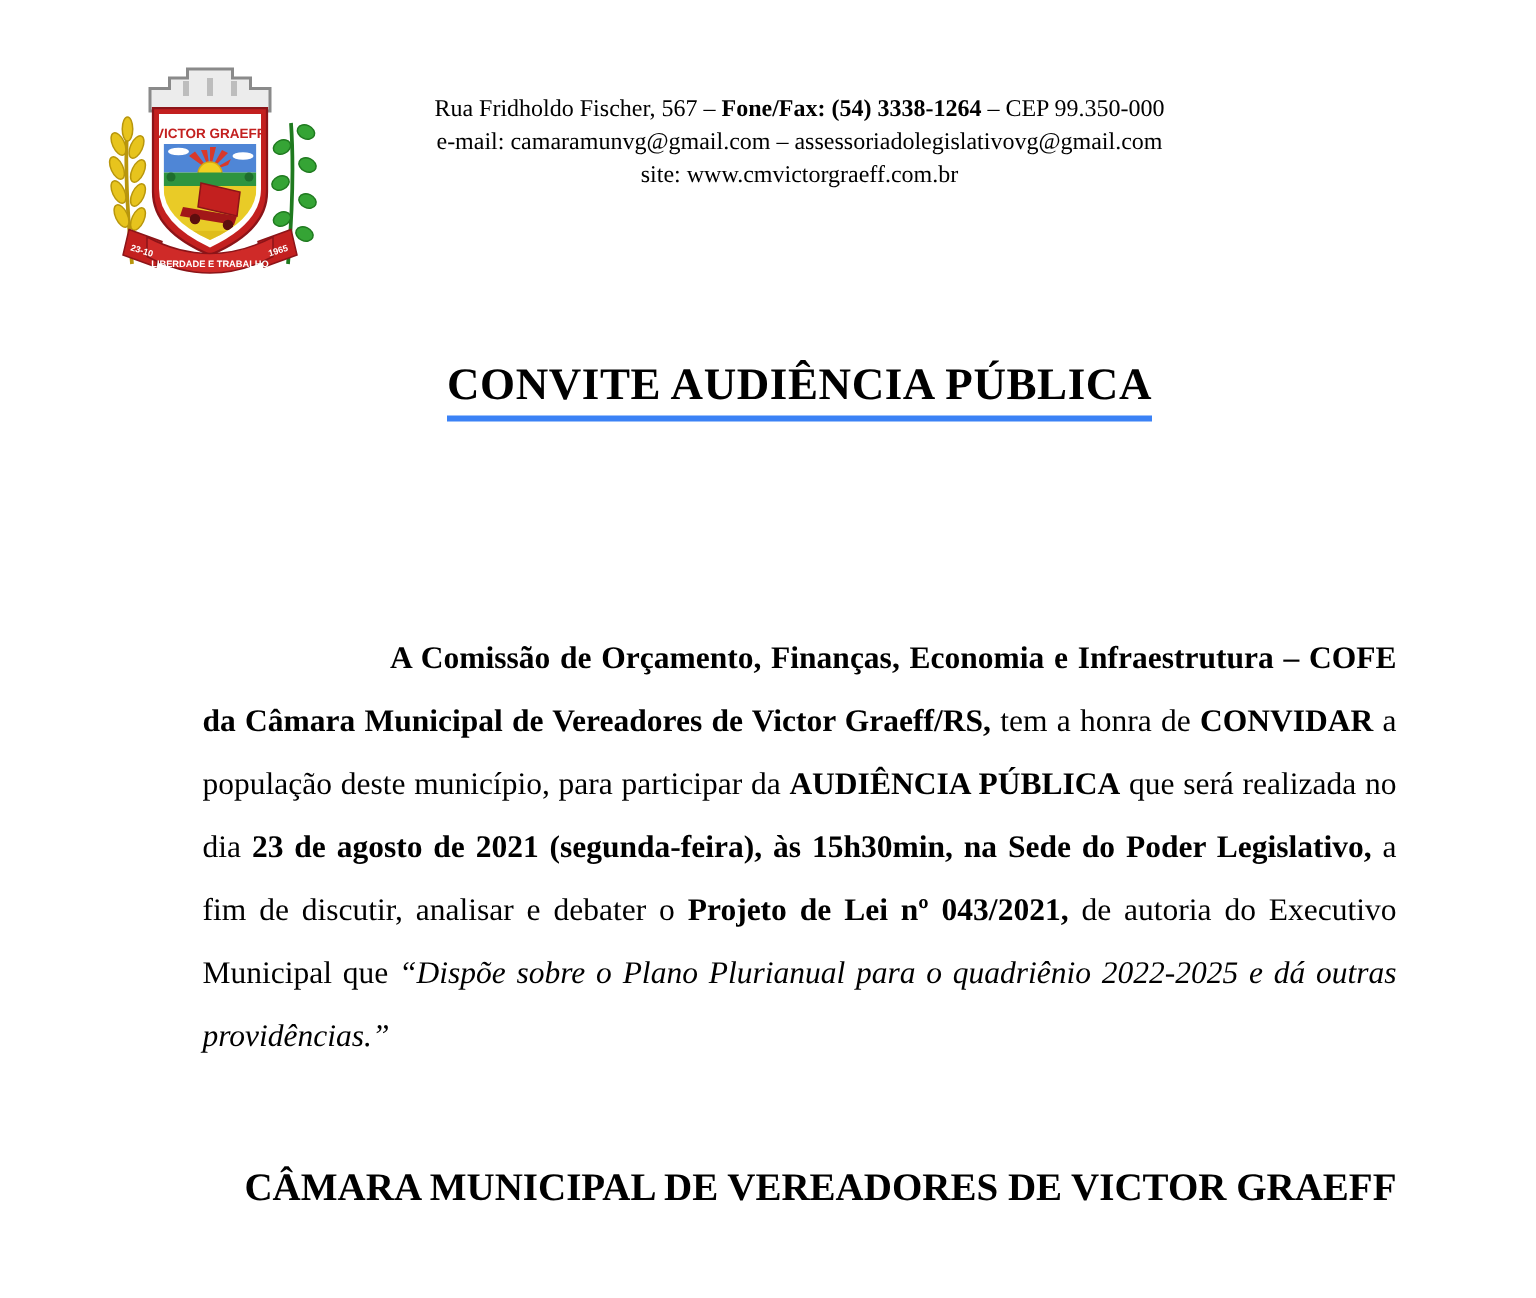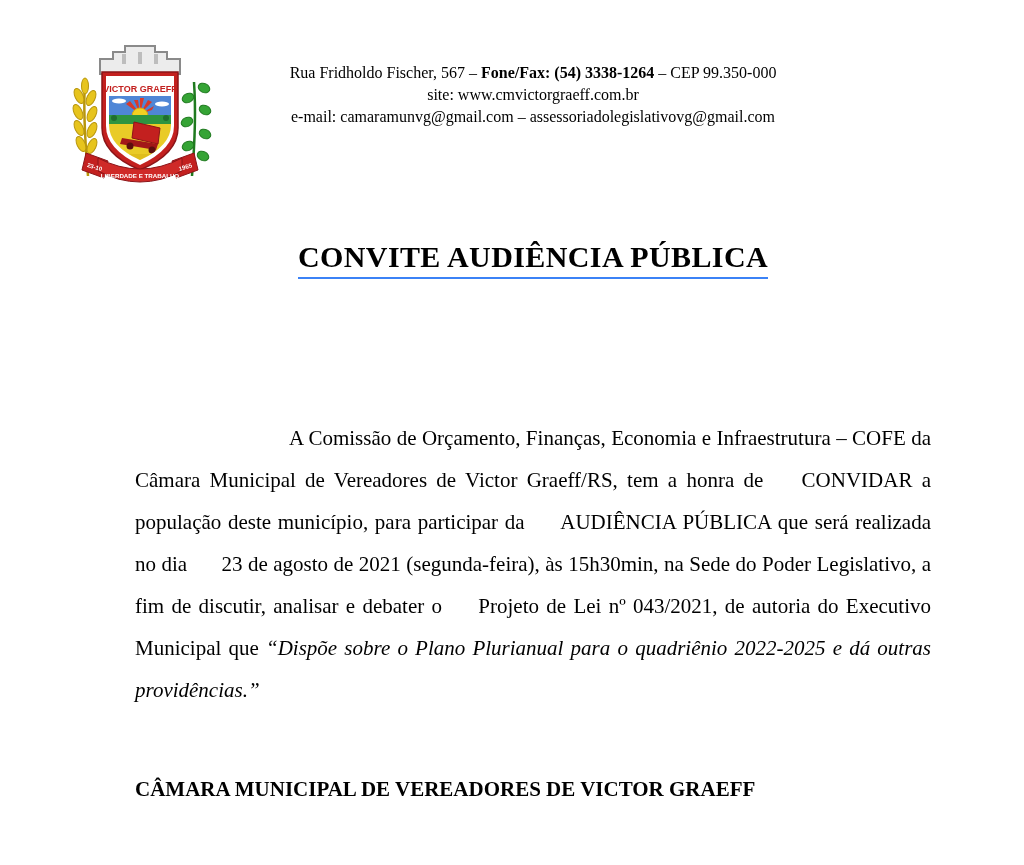--- a/index.html
+++ b/index.html
@@ -25,39 +25,39 @@
 
   
   .title-block { position:absolute; left:135px; width:796px; text-align:center; }
   .title-1 { top:240px; }
   .title-2 { top:298px; }
   .title-text {
     display:inline-block;
     font-weight:bold;
     font-size:30px;
     letter-spacing:0.4px;
-    border-bottom:2px solid #3b82f6;
+    border-bottom:4px solid #3b82f6;
     padding-bottom:3px;
     white-space:nowrap;
   }
 
   
   .body-par {
     position:absolute; left:135px; top:417px; width:796px;
     font-size:21px; line-height:42px;
     text-align:justify;
     text-indent:125px;
   }
-  .seg-bold   { font-weight:normal;margin-left:29px; }
+  .seg-bold   { font-weight:bold; }
   .seg-italic { font-style:italic; }
 
   
   .footer-line {
     position:absolute; left:135px; top:777px; width:796px;
-    text-align:left; font-weight:bold; font-size:21px;
+    text-align:right; font-weight:bold; font-size:26px;
     white-space:nowrap;
   }
 
   .svg-label { font-family:"Liberation Sans", sans-serif; font-weight:bold; }
 </style>
 </head>
 <body>
 
 <div class="page">
 
@@ -140,22 +140,22 @@
         <text class="svg-label" x="30" y="143" font-size="6" fill="#ffffff" text-anchor="middle" transform="rotate(17 30 143)">23-10</text>
         <text class="svg-label" x="76" y="152" font-size="6.2" fill="#ffffff" text-anchor="middle">LIBERDADE E TRABALHO</text>
         <text class="svg-label" x="122" y="143" font-size="6" fill="#ffffff" text-anchor="middle" transform="rotate(-17 122 143)">1965</text>
       </g>
     </svg>
   </div>
 
   <div class="header-text">
     <div class="hdr-contact">
       <div><span>Rua Fridholdo Fischer, 567 – </span><b>Fone/Fax: (54) 3338-1264</b><span> – CEP 99.350-000</span></div>
+      <div>e-mail: camaramunvg@gmail.com – assessoriadolegislativovg@gmail.com</div>
       <div>site: www.cmvictorgraeff.com.br</div>
-      <div>e-mail: camaramunvg@gmail.com – assessoriadolegislativovg@gmail.com</div>
     </div>
   </div>
 
   <div class="title-block title-1">
     <span class="title-text">CONVITE AUDIÊNCIA PÚBLICA</span>
   </div>
 
   <p class="body-par"><span class="seg-bold">A Comissão de Orçamento, Finanças, Economia e Infraestrutura – COFE da Câmara Municipal de Vereadores de Victor Graeff/RS,</span><span class="seg-regular"> tem a honra de </span><span class="seg-bold">CONVIDAR</span><span class="seg-regular"> a população deste município, para participar da </span><span class="seg-bold">AUDIÊNCIA PÚBLICA</span><span class="seg-regular"> que será realizada no dia </span><span class="seg-bold">23 de agosto de 2021 (segunda-feira), às 15h30min, na Sede do Poder Legislativo,</span><span class="seg-regular"> a fim de discutir, analisar e debater o </span><span class="seg-bold">Projeto de Lei nº 043/2021,</span><span class="seg-regular"> de autoria do Executivo Municipal que </span><span class="seg-italic">“Dispõe sobre o Plano Plurianual para o quadriênio 2022-2025 e dá outras providências.”</span></p>
 
   <div class="footer-line">CÂMARA MUNICIPAL DE VEREADORES DE VICTOR GRAEFF</div>

